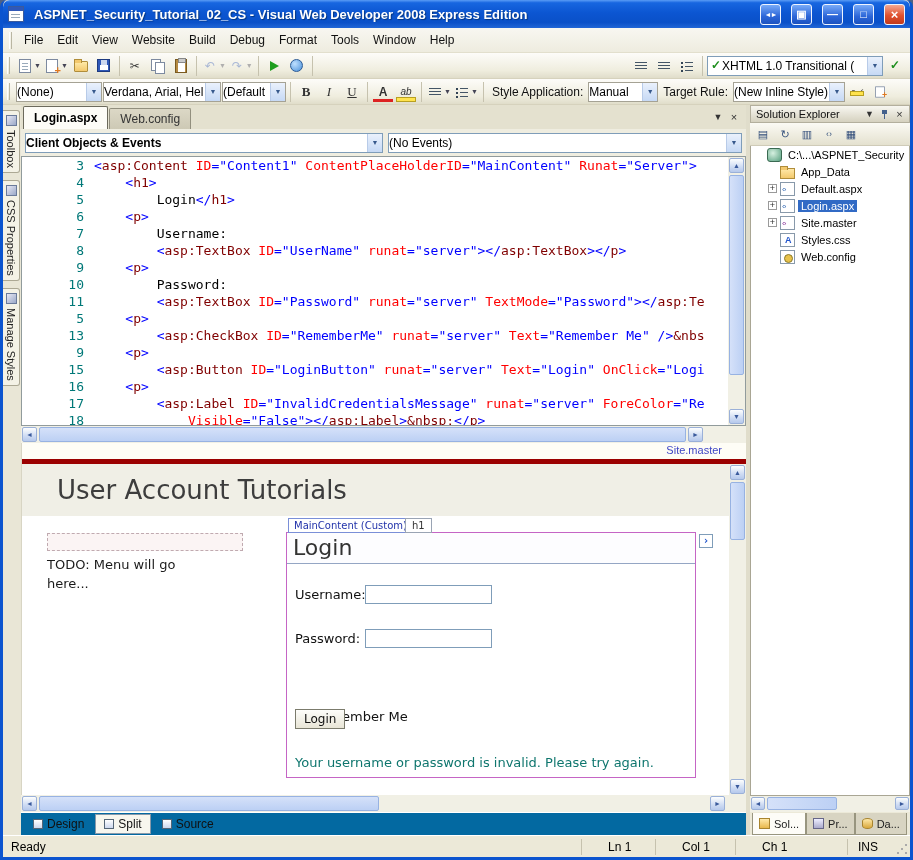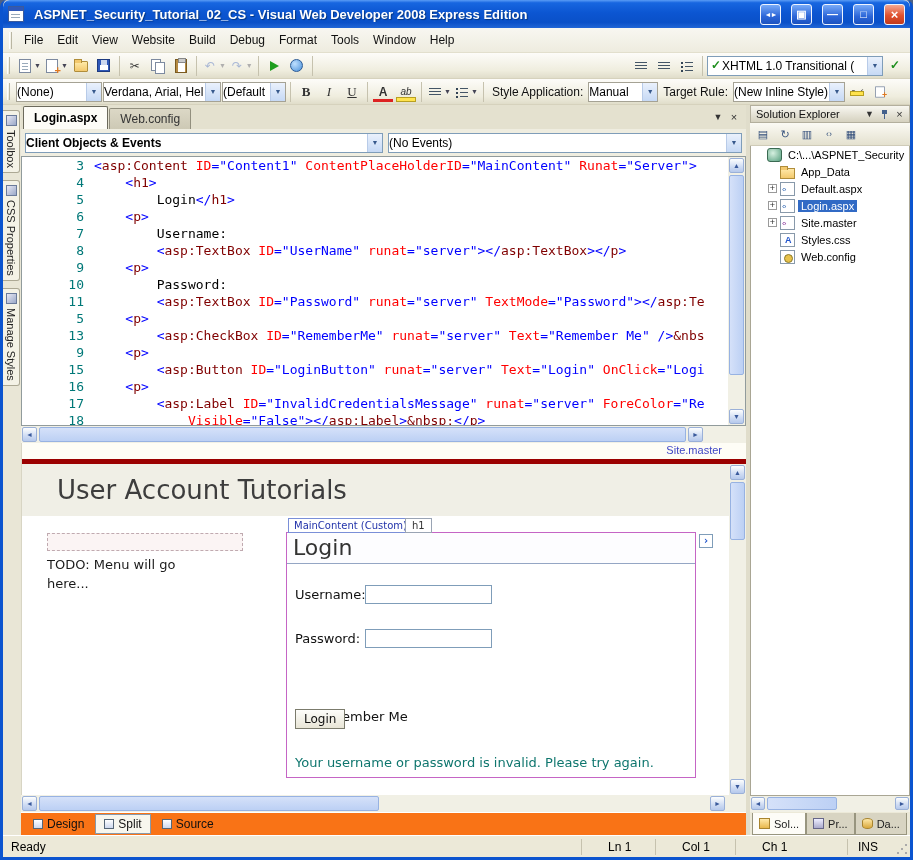--- a/index.html
+++ b/index.html
@@ -107,21 +107,21 @@
   .row-username{top:52px;}
   .row-password{top:96px;}
   .row-remember{top:140px;margin-top:36px;}
   .d-label{width:70px;display:inline-block;}
   .d-textbox{display:inline-block;width:127px;height:19px;border:1px solid #7f9db9;background:#fff;}
   .d-checkbox{display:inline-block;width:13px;height:13px;border:1px solid #33587c;background:#fff;margin-right:5px;}
   .d-button{position:absolute;left:8px;top:176px;font-size:12px;font-family:"DejaVu Sans",sans-serif;padding:2px 8px;background:linear-gradient(#fdfdfa,#e8e5d6);border:1px solid #7b7b6c;color:#111;}
   .d-error{position:absolute;left:8px;top:222px;right:4px;font-size:13px;color:#0f766e;white-space:nowrap;overflow:hidden;}
   .design-vs{top:21px;}
   
-  .view-bar{height:23px;background:#f97316;display:flex;align-items:center;gap:2px;padding-left:3px;flex:none;border-top:1px solid #fff;}
+  .view-bar{height:23px;background:#0369a1;display:flex;align-items:center;gap:2px;padding-left:3px;flex:none;border-top:1px solid #fff;}
   .view-btn{display:flex;align-items:center;gap:4px;font-size:12px;color:#111;padding:2px 8px;border:1px solid transparent;}
   .view-btn.active{border:1px solid #89a;background:#f7f6ee;}
   .view-ico{width:10px;height:10px;border:1px solid #567;background:linear-gradient(#fff,#cdd8ee);flex:none;}
   
   .right-panel{width:160px;display:flex;flex-direction:column;background:#ece9d8;flex:none;min-height:0;}
   .panel-header{height:18px;display:flex;align-items:center;background:linear-gradient(180deg,#f8f7f1,#d5d1bf);border:1px solid #b3af9d;font-size:11px;padding:0 2px 0 5px;color:#111;flex:none;}
   .panel-title{flex:1;white-space:nowrap;overflow:hidden;}
   .ph-btn{width:15px;height:14px;display:flex;align-items:center;justify-content:center;font-size:9px;color:#333;flex:none;}
   .pin-icon{width:9px;height:9px;position:relative;display:inline-block;}
   .pin-icon::before{content:"";position:absolute;top:0;left:2px;width:5px;height:4px;background:#44618c;}

